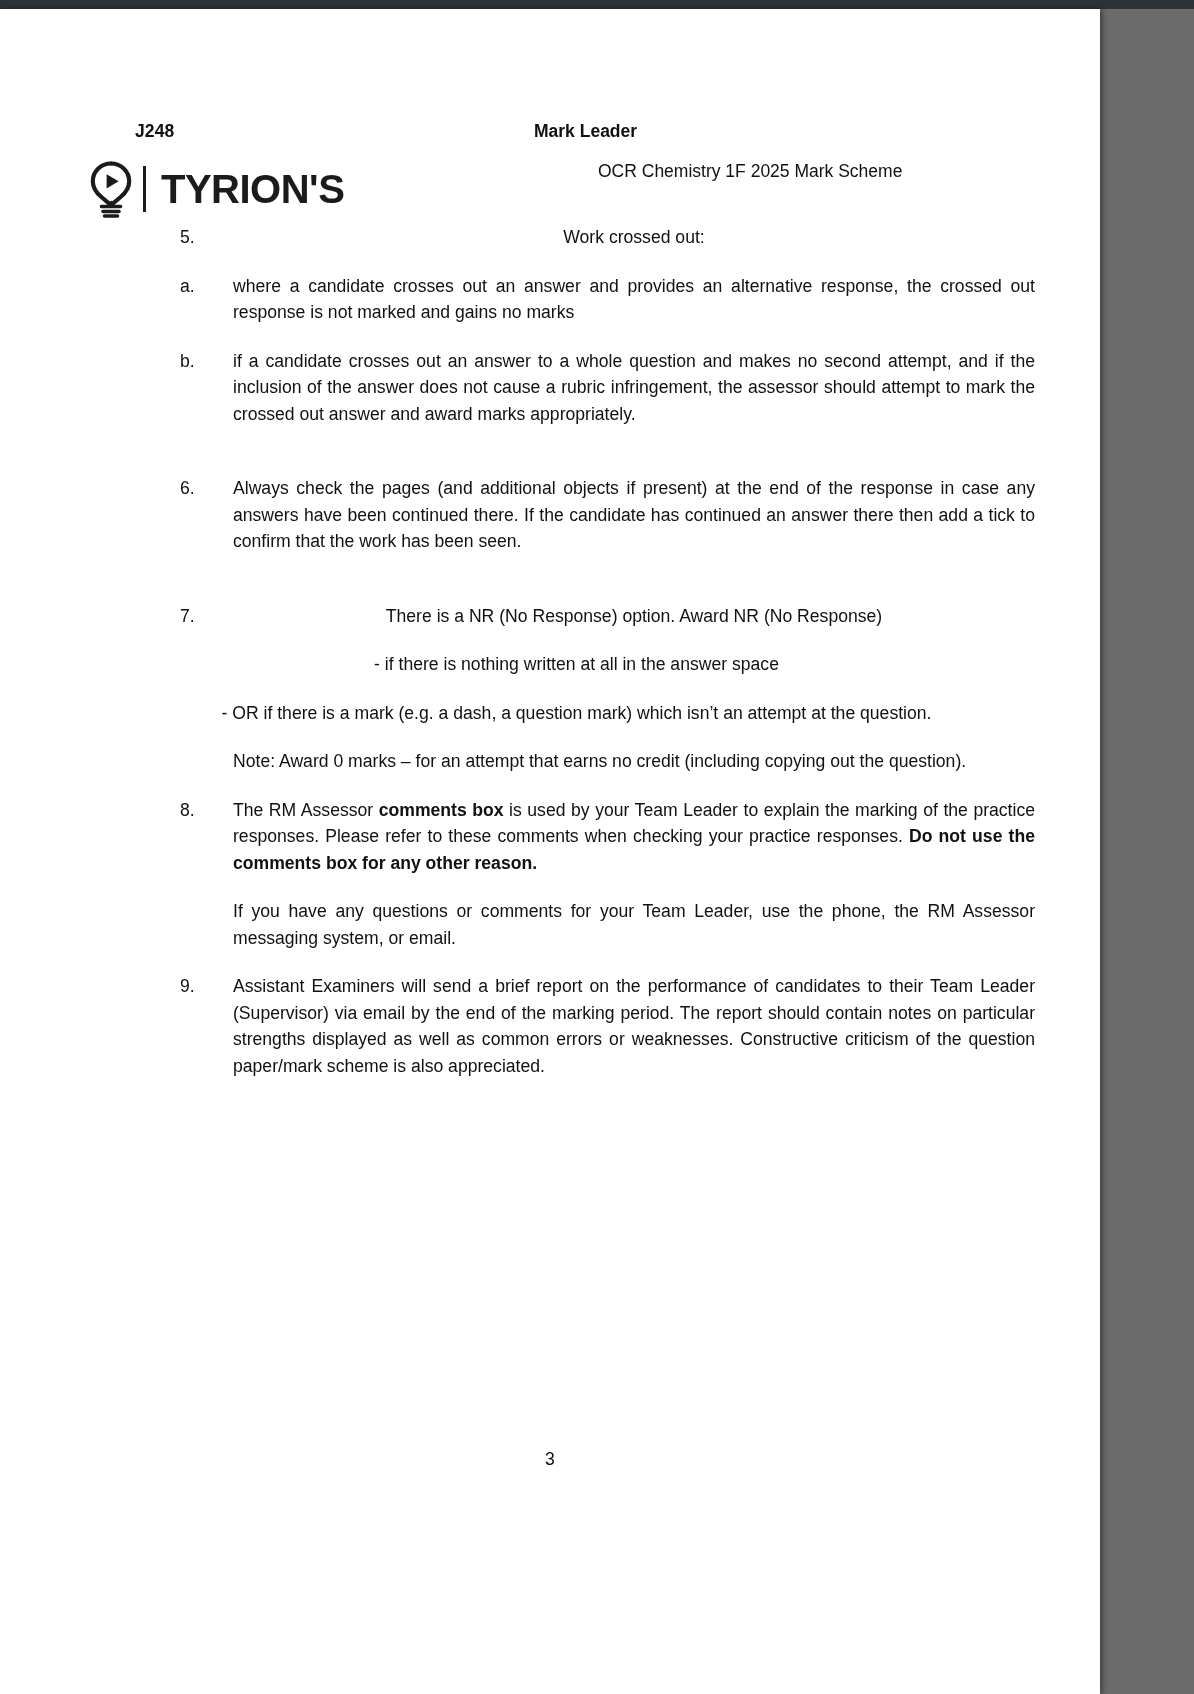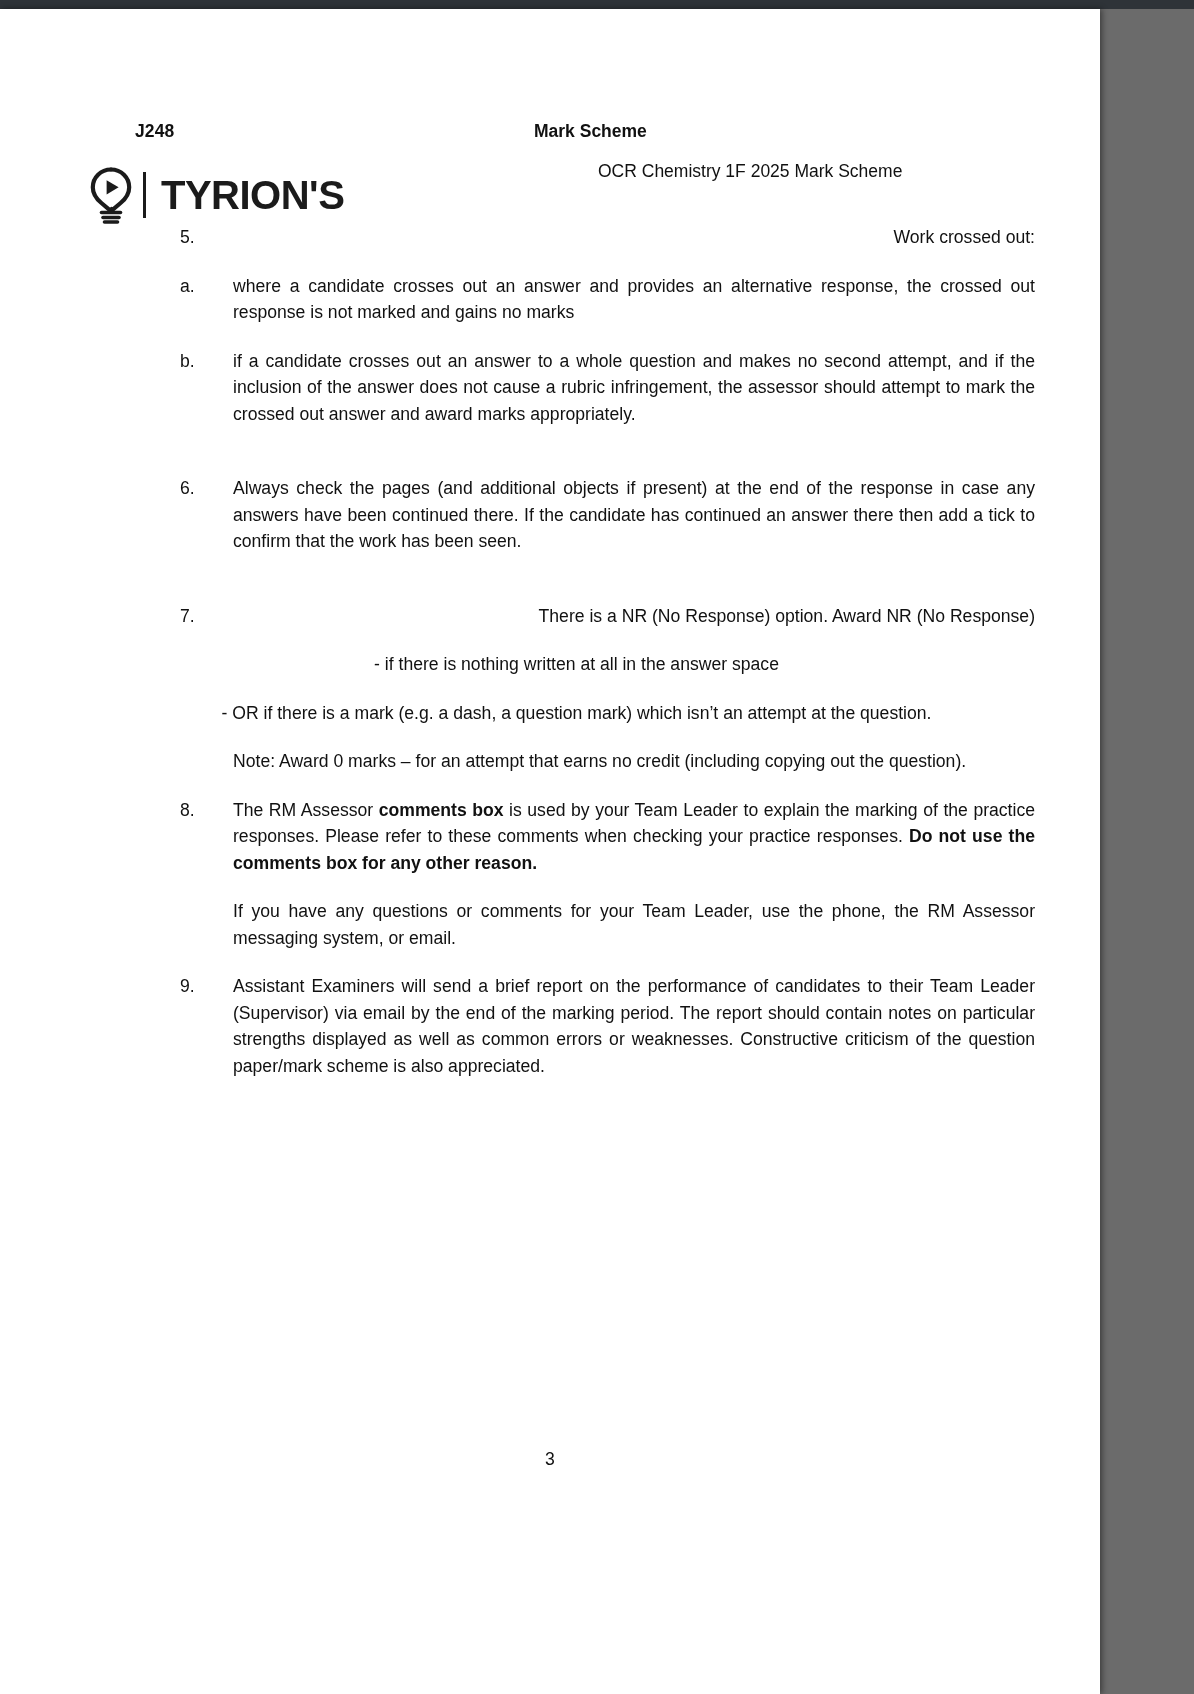--- a/index.html
+++ b/index.html
@@ -80,21 +80,21 @@
     left: 598px;
     top: 152px;
     font-size: 17.5px;
     font-weight: normal;
     color: #111;
     white-space: nowrap;
   }
   .brand {
     position: absolute;
     left: 88px;
-    top: 154px;
+    top: 148px;
     display: flex;
     align-items: center;
     height: 64px;
   }
   .brand-mark {
     width: 46px;
     height: 58px;
     flex: 0 0 auto;
   }
   .brand-divider {
@@ -141,21 +141,21 @@
   }
   .item-text {
     flex: 1 1 auto;
     font-size: 17.6px;
     line-height: 26.5px;
     color: #111;
     text-align: justify;
     text-justify: inter-word;
     hyphens: none;
   }
-  .item-text.nojust { text-align: right; }
+  .item-text.nojust { text-align: center; }
   .plain-line {
     font-size: 17.6px;
     line-height: 26.5px;
     color: #111;
     margin-bottom: 22px;
     margin-left: -62px;
     width: 917px;
     text-align: justify;
   }
   .plain-line.nojust { text-align: center; }
@@ -203,21 +203,21 @@
   <div class="top-bar"></div>
   <div class="right-gutter"></div>
 
   <div class="page">
     <div class="page-inner">
 
       <div class="header">
 
         <div class="doc-code">J248</div>
 
-        <div class="header-title">Mark Scheme</div>
+        <div class="header-title">Mark Leader</div>
 
         <div class="header-subtitle">OCR Chemistry 1F 2025 Mark Scheme</div>
 
         <div class="brand">
           <span class="brand-mark">
             <svg viewBox="0 0 46 58" width="46" height="58" aria-hidden="true">
               <path d="M23 3.5 C12.8 3.5 4.8 11.3 4.8 21.2 C4.8 28.0 8.6 33.0 13.4 37.0
                        L22.1 44.4 L23.6 43.0" fill="none" stroke="#1b1b1b" stroke-width="4.2" stroke-linecap="round" stroke-linejoin="round"></path>
               <path d="M23 3.5 C33.2 3.5 41.2 11.3 41.2 21.2 C41.2 28.0 37.4 33.0 32.6 37.0
                        L23.6 44.6" fill="none" stroke="#1b1b1b" stroke-width="4.2" stroke-linecap="round" stroke-linejoin="round"></path>

